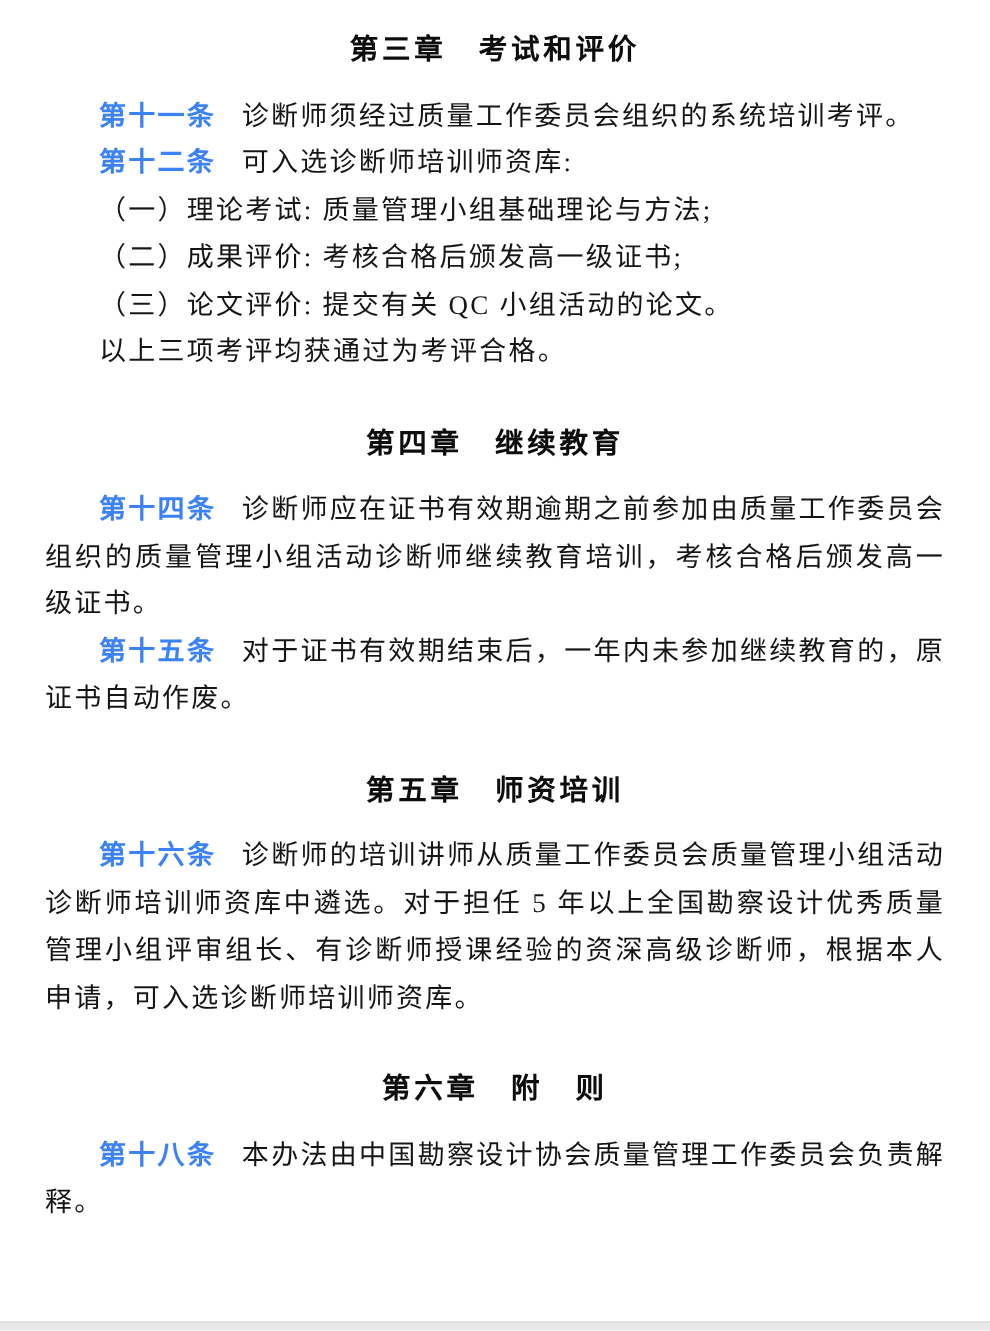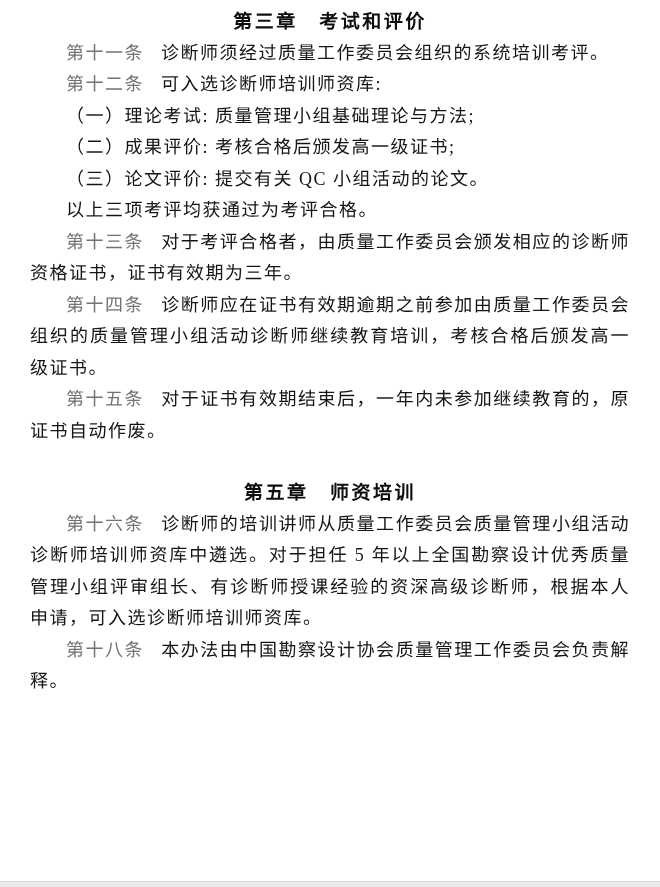--- a/index.html
+++ b/index.html
@@ -21,40 +21,40 @@
     padding: 6px 30px 0 30px;
   }
   .chapter { margin: 0; }
   .chapter-heading {
     font-family: "Liberation Sans", "DejaVu Sans", sans-serif;
     font-weight: 700;
     font-size: 19px;
     line-height: 31.5px;
     text-align: center;
     letter-spacing: 2.5px;
-    margin: 0;
+    margin: 12px;
     color: #0d0d0d;
   }
   .chapter + .chapter .chapter-heading {
     margin-top: 30px;
   }
   .paragraph {
     font-size: 18px;
     line-height: 31.5px;
     text-align: justify;
     text-justify: inter-ideograph;
     text-indent: 2em;
     letter-spacing: 1.5px;
     margin: 0;
     color: #151515;
   }
   .article-label {
-    font-weight: 400;
+    font-weight: 700;
     margin-right: 0.95em;
-    color: #737373;
+    color: #3b82f6;
   }
   .page-bottom-edge {
     position: absolute;
     left: 0;
     bottom: 0;
     width: 660px;
     height: 5px;
     background: #e9e9e9;
     border-top: 1px solid #d9d9d9;
   }
@@ -64,28 +64,29 @@
 
 <main class="page" id="doc-root">
     <section class="chapter">
       <h2 class="chapter-heading">第三章　考试和评价</h2>
       <p class="paragraph"><span class="article-label">第十一条</span><span class="paragraph-text">诊断师须经过质量工作委员会组织的系统培训考评。</span></p>
       <p class="paragraph"><span class="article-label">第十二条</span><span class="paragraph-text">可入选诊断师培训师资库:</span></p>
       <p class="paragraph"><span class="paragraph-text">（一）理论考试: 质量管理小组基础理论与方法;</span></p>
       <p class="paragraph"><span class="paragraph-text">（二）成果评价: 考核合格后颁发高一级证书;</span></p>
       <p class="paragraph"><span class="paragraph-text">（三）论文评价: 提交有关 QC 小组活动的论文。</span></p>
       <p class="paragraph"><span class="paragraph-text">以上三项考评均获通过为考评合格。</span></p>
-      <p class="paragraph"><span class="article-label">第十三条</span><span class="paragraph-text">对于考评合格者，由质量工作委员会颁发相应的诊断师资格证书，证书有效期为三年。</span></p>
     </section>
     <section class="chapter">
+      <h2 class="chapter-heading">第四章　继续教育</h2>
       <p class="paragraph"><span class="article-label">第十四条</span><span class="paragraph-text">诊断师应在证书有效期逾期之前参加由质量工作委员会组织的质量管理小组活动诊断师继续教育培训，考核合格后颁发高一级证书。</span></p>
       <p class="paragraph"><span class="article-label">第十五条</span><span class="paragraph-text">对于证书有效期结束后，一年内未参加继续教育的，原证书自动作废。</span></p>
     </section>
     <section class="chapter">
       <h2 class="chapter-heading">第五章　师资培训</h2>
       <p class="paragraph"><span class="article-label">第十六条</span><span class="paragraph-text">诊断师的培训讲师从质量工作委员会质量管理小组活动诊断师培训师资库中遴选。对于担任 5 年以上全国勘察设计优秀质量管理小组评审组长、有诊断师授课经验的资深高级诊断师，根据本人申请，可入选诊断师培训师资库。</span></p>
     </section>
     <section class="chapter">
+      <h2 class="chapter-heading">第六章　附　则</h2>
       <p class="paragraph"><span class="article-label">第十八条</span><span class="paragraph-text">本办法由中国勘察设计协会质量管理工作委员会负责解释。</span></p>
       <p class="paragraph"></p>
     </section>
   </main>
 <div class="page-bottom-edge"></div>
 
 </body></html>

